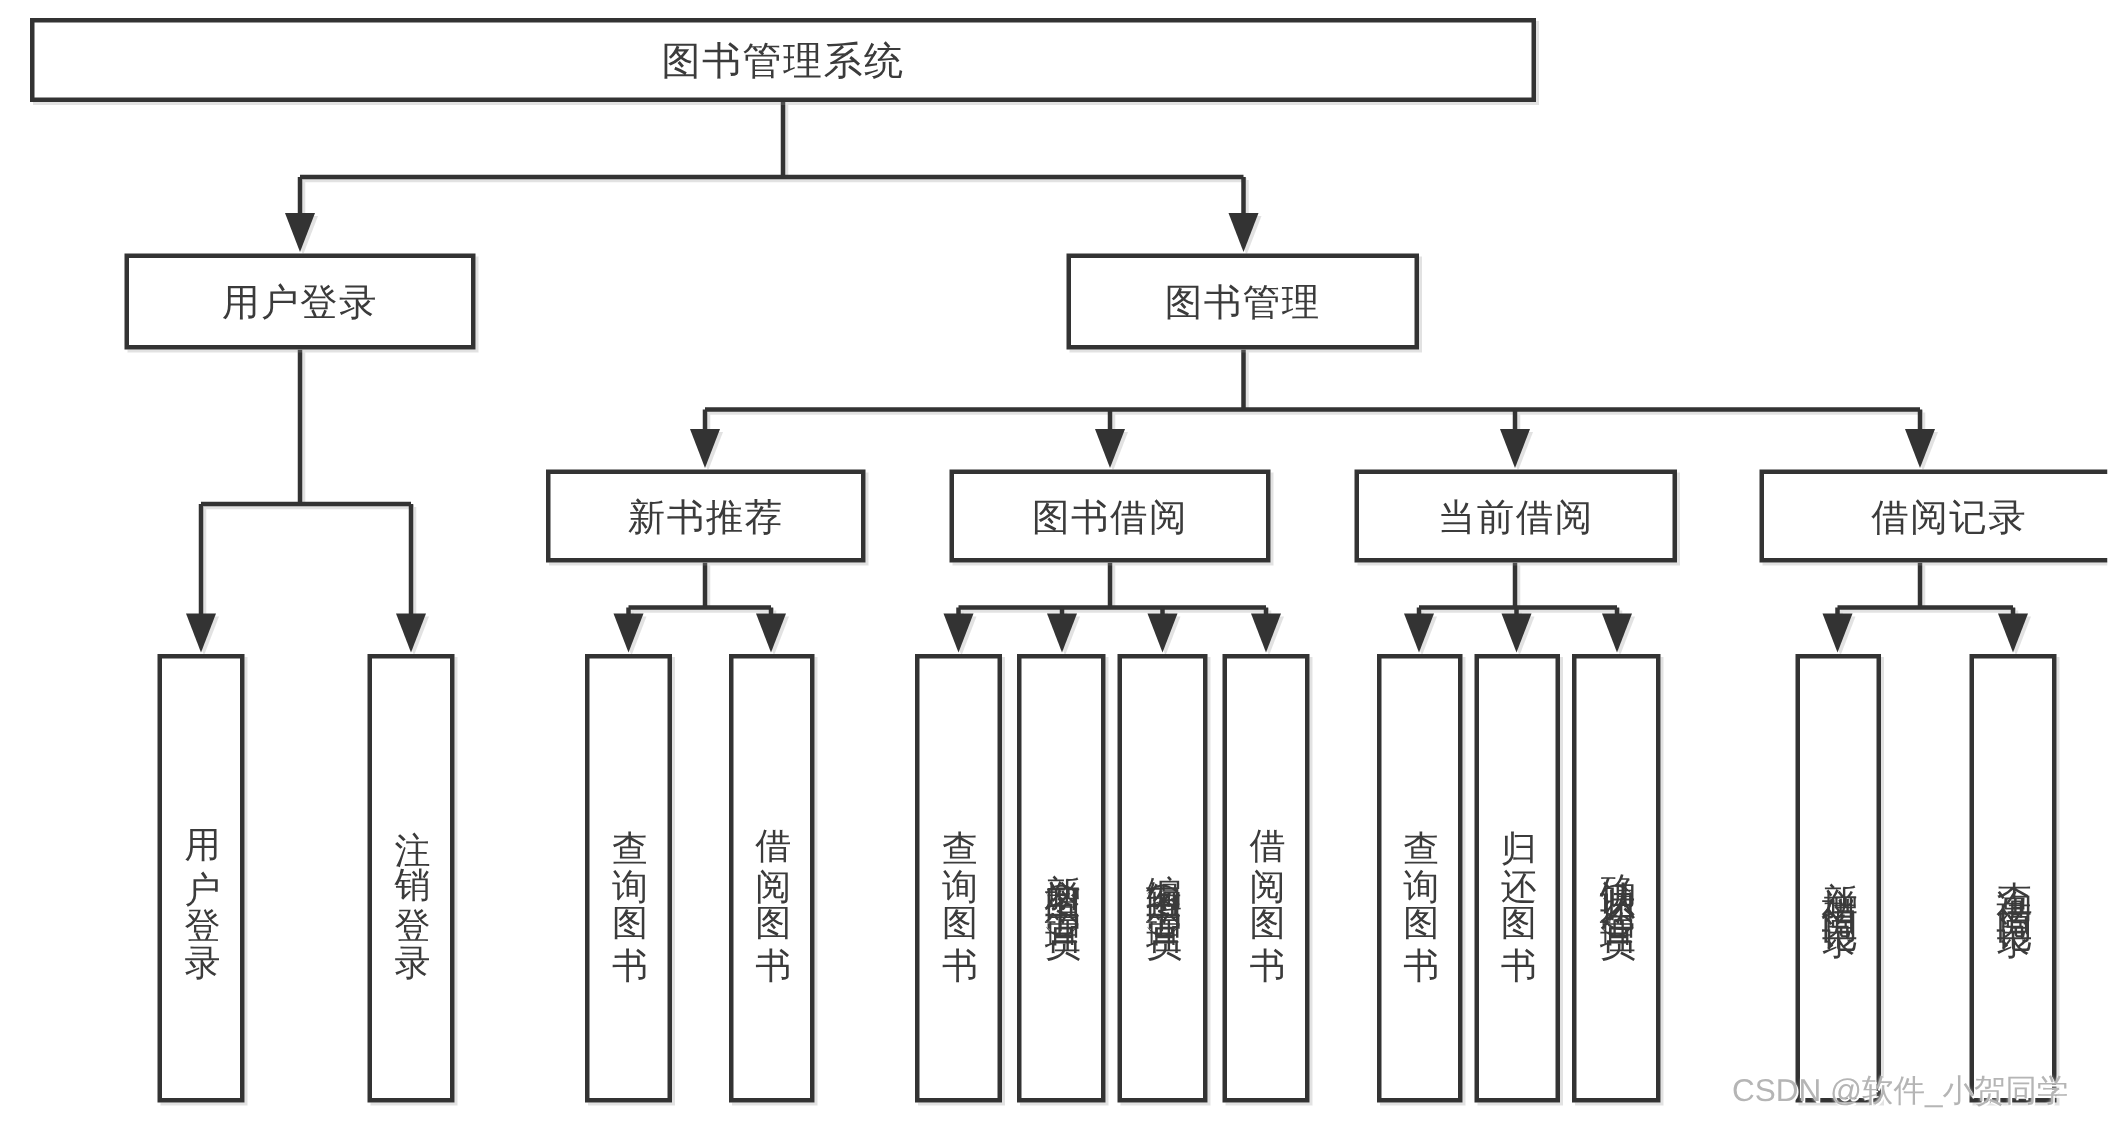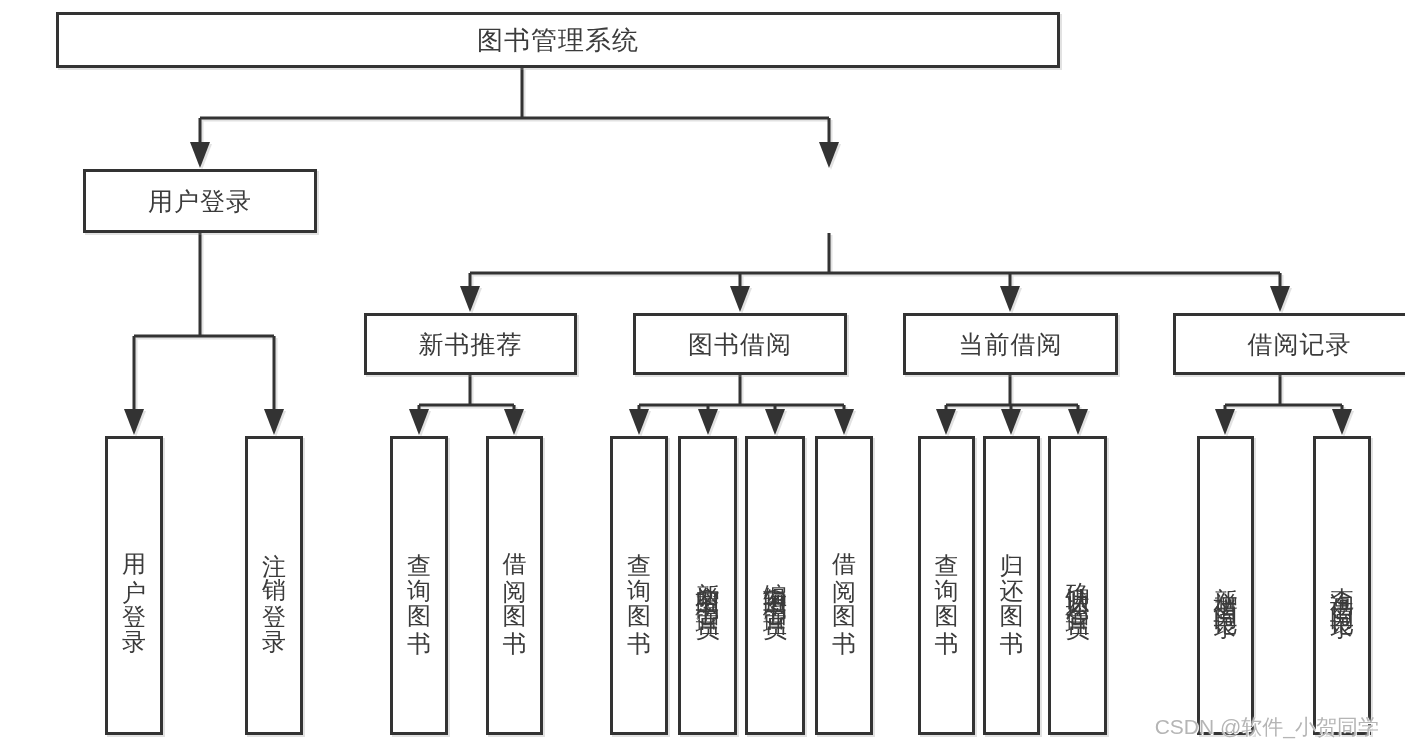--- a/index.html
+++ b/index.html
@@ -114,26 +114,29 @@
       <polygon points="765,409 785,409 775,435"></polygon>
       <polygon points="834,409 854,409 844,435"></polygon>
       <polygon points="936,409 956,409 946,435"></polygon>
       <polygon points="1001,409 1021,409 1011,435"></polygon>
       <polygon points="1068,409 1088,409 1078,435"></polygon>
       <polygon points="1215,409 1235,409 1225,435"></polygon>
       <polygon points="1332,409 1352,409 1342,435"></polygon>
     </g>
   </svg>
 
-  <div class="node h root" style="left:20px; top:12px; width:1004px; height:56px;margin-left:36px;">
+  <div class="node h root" style="left:20px; top:12px; width:1004px; height:56px;">
     <span>图书管理系统</span>
   </div>
 
   <div class="node h" style="left:83px; top:169px; width:234px; height:64px;">
     <span>用户登录</span>
+  </div>
+  <div class="node h" style="left:711px; top:169px; width:235px; height:64px;">
+    <span>图书管理</span>
   </div>
 
   <div class="node h" style="left:364px; top:313px; width:213px; height:62px;">
     <span>新书推荐</span>
   </div>
   <div class="node h" style="left:633px; top:313px; width:214px; height:62px;">
     <span>图书借阅</span>
   </div>
   <div class="node h" style="left:903px; top:313px; width:215px; height:62px;">
     <span>当前借阅</span>

